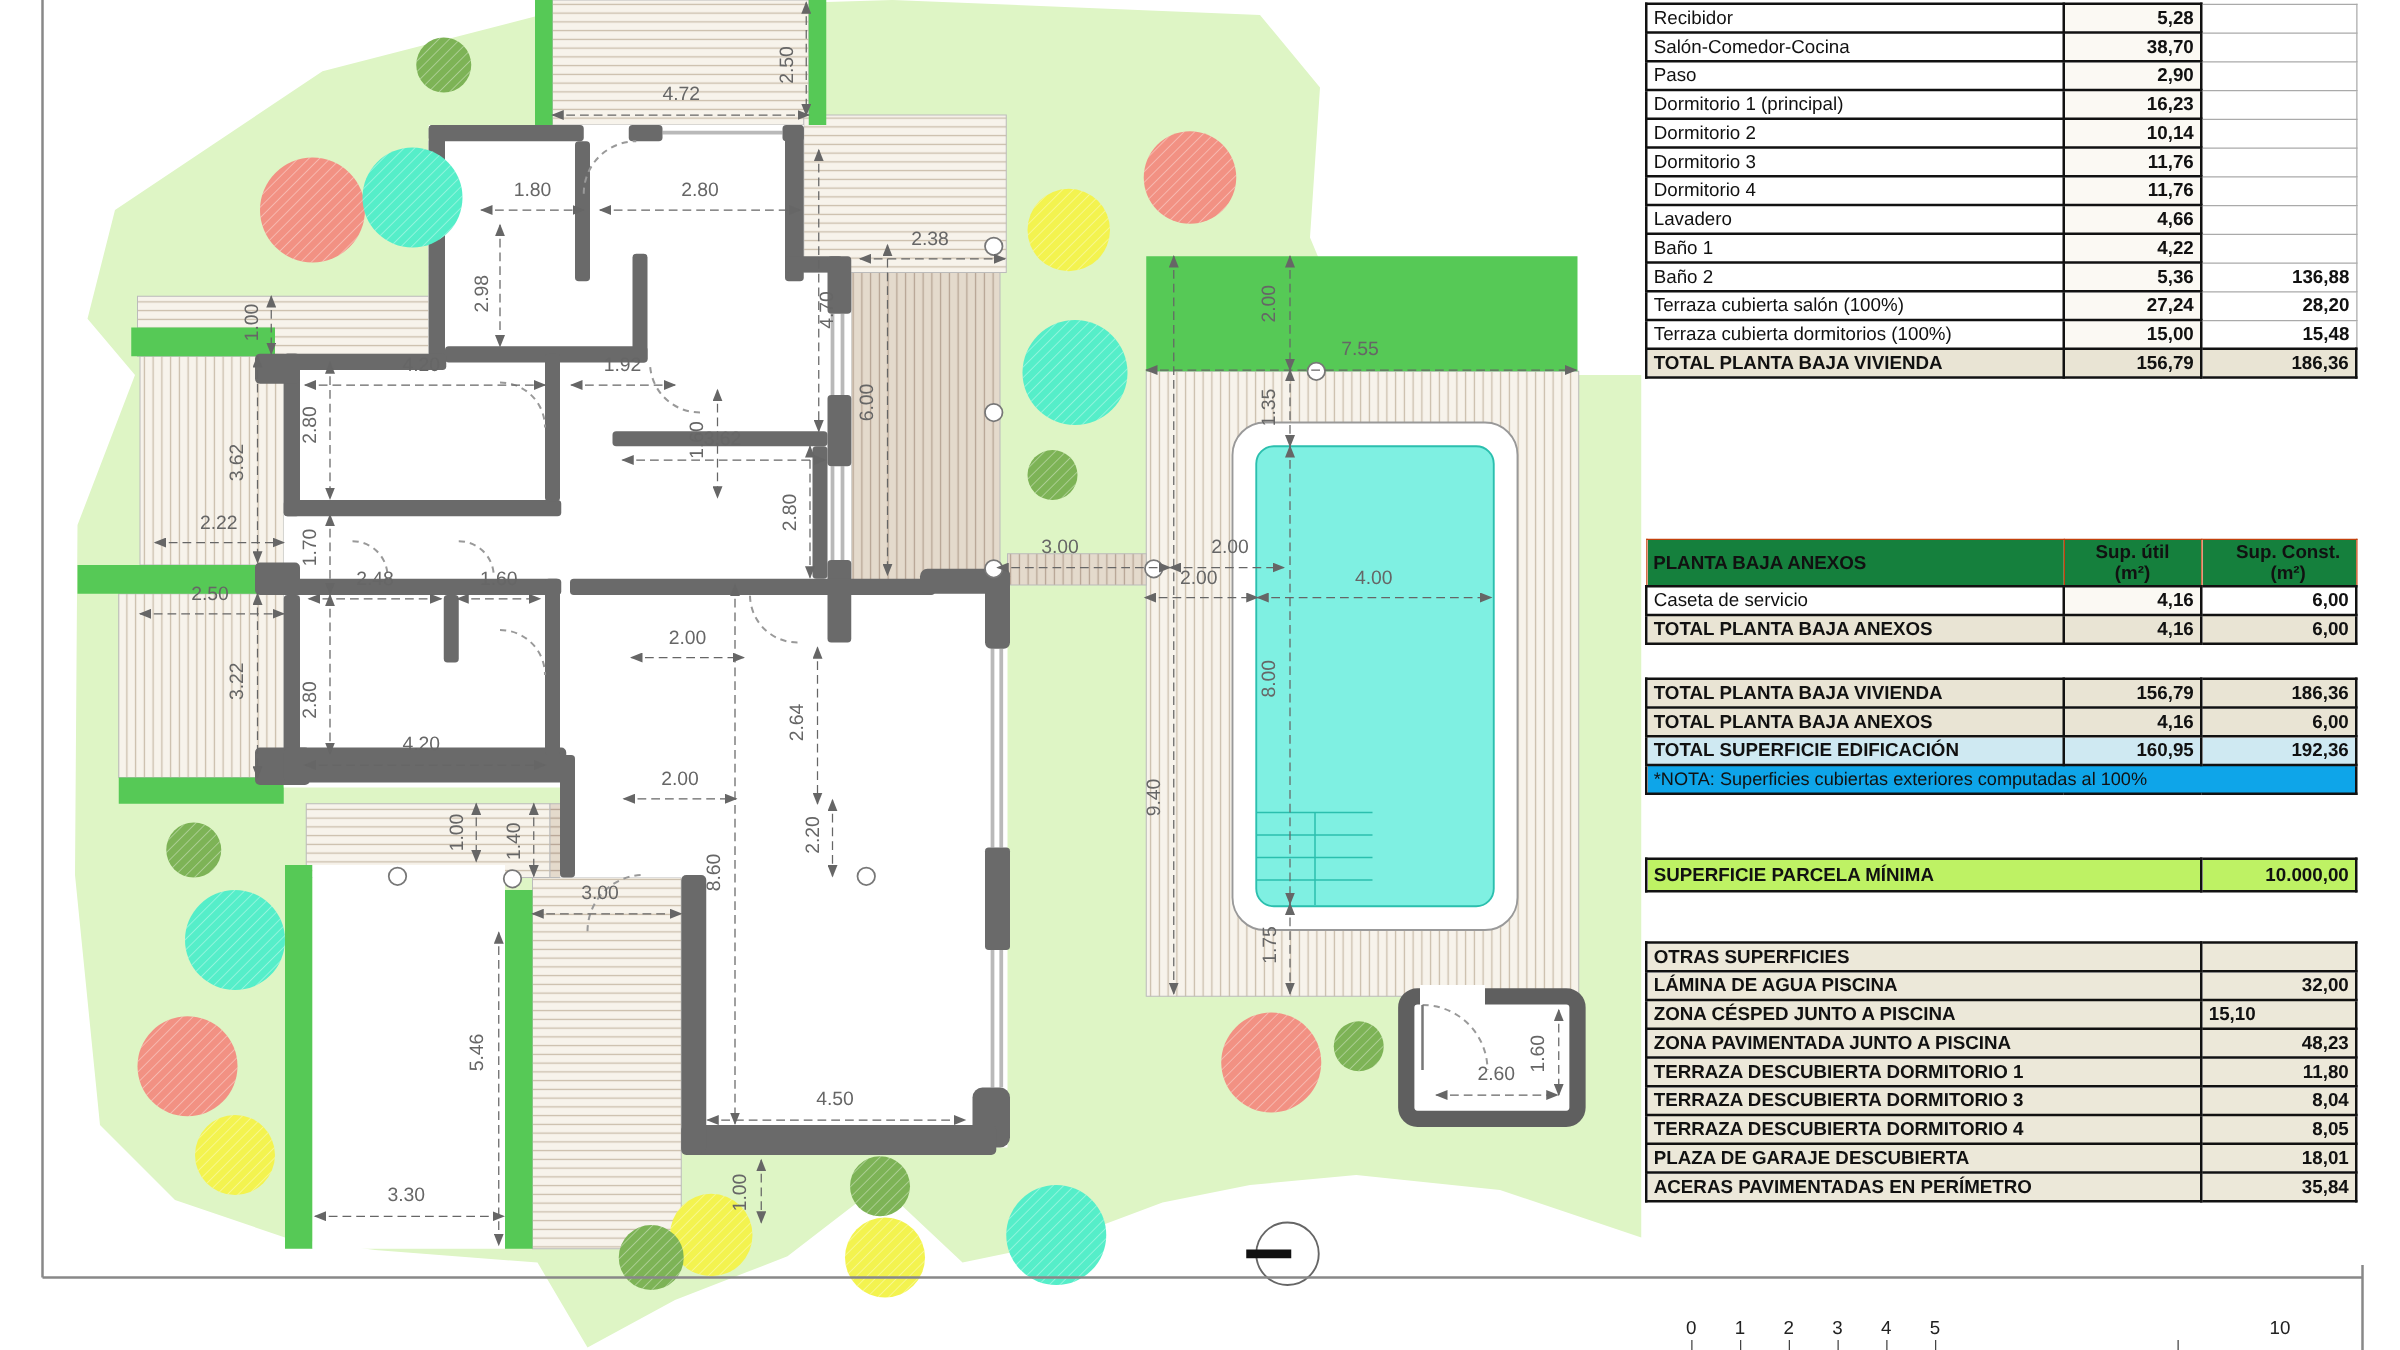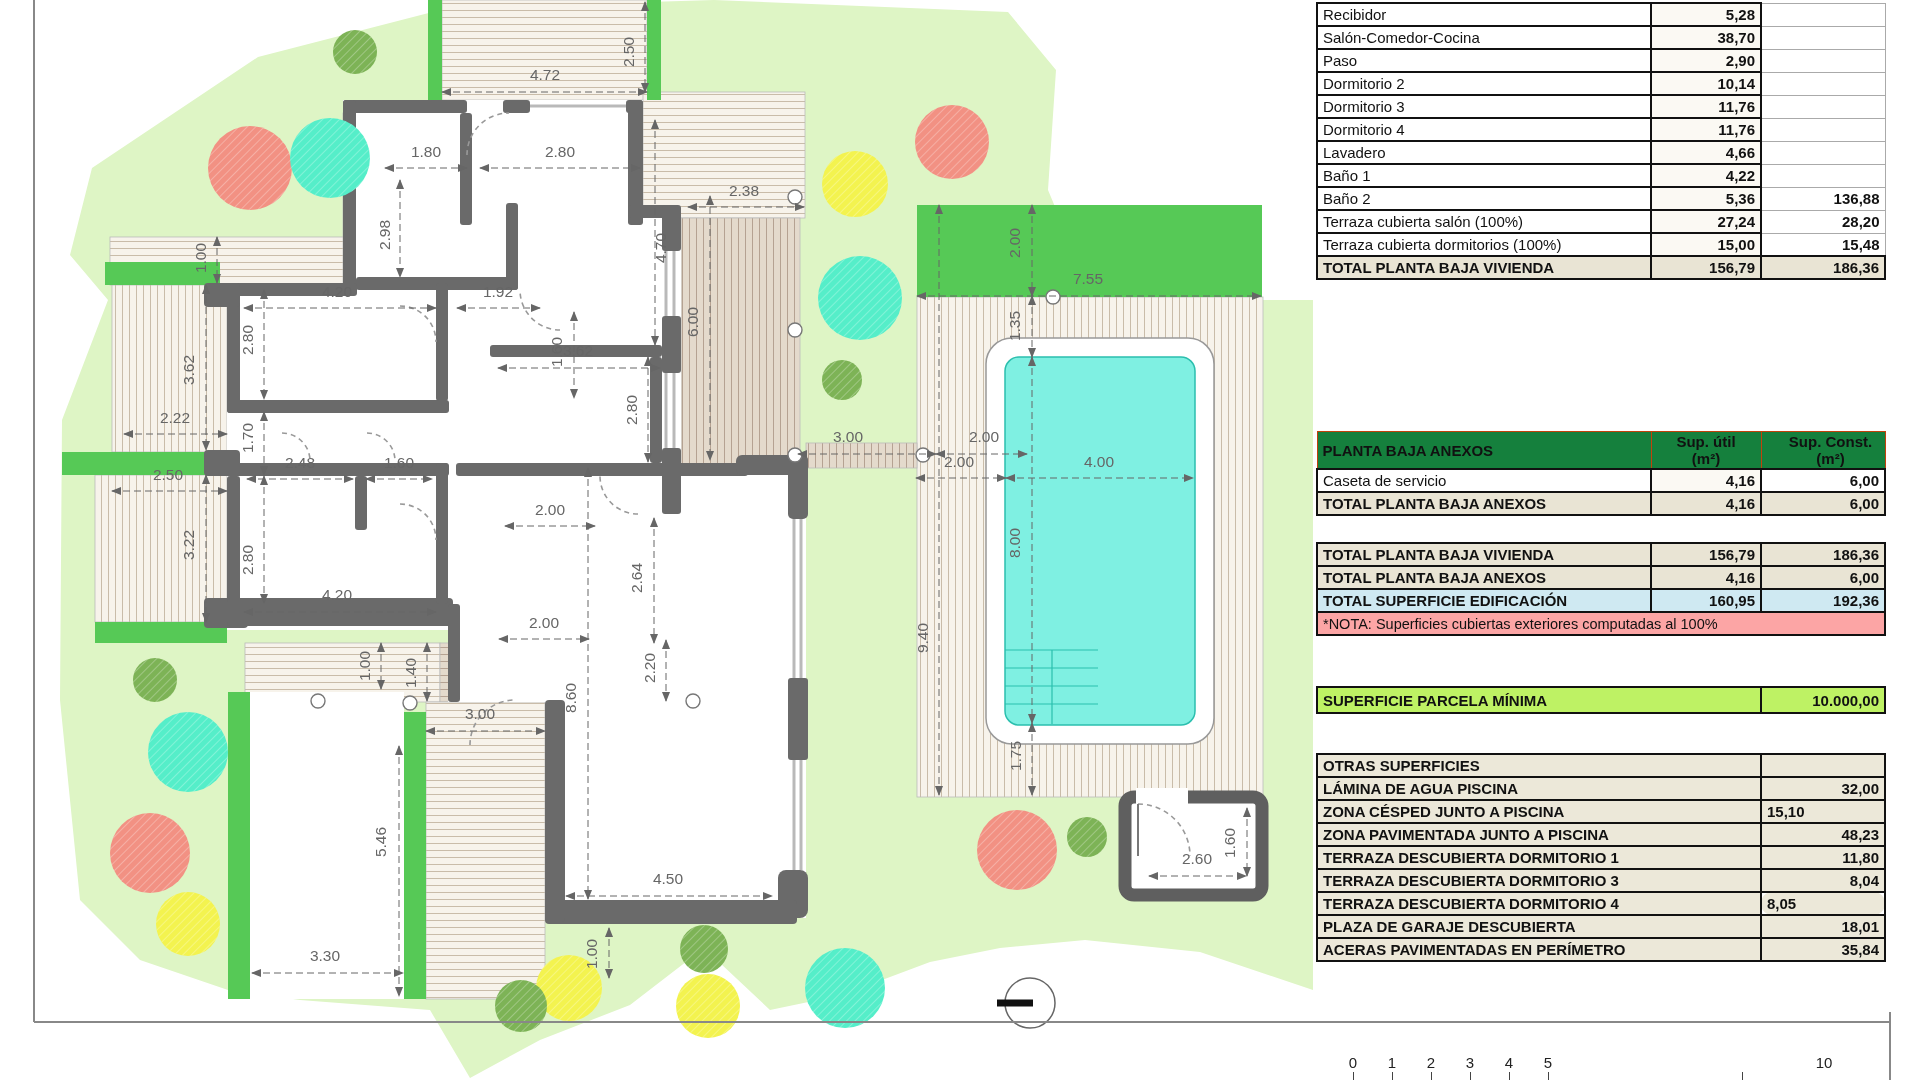--- a/index.html
+++ b/index.html
@@ -7,21 +7,21 @@
   #plan-svg{position:absolute;left:0;top:0;}
   .tbl{position:absolute;border-collapse:collapse;table-layout:fixed;font-family:"Liberation Sans",sans-serif;font-size:15px;color:#111;}
   .tbl td{height:21px;padding:0 5px;overflow:hidden;white-space:nowrap;}
   .lbl{text-align:left;background:#fff;border:2px solid #111;}
   .val{text-align:right;background:#fbf9f3;border:2px solid #111;font-weight:600;margin-top:11px;}
   .val2{text-align:right;background:#fff;border:1px solid #aaa;font-weight:600;}
   .total td{background:#e9e4d4;font-weight:700;border:2px solid #111;}
   .grand td{background:#cfe9f2;font-weight:700;border:2px solid #111;}
   .hdr td{background:#15803d;font-weight:700;border:1px solid #c2410c;white-space:pre-line;line-height:17px;}
   .hdr td.c{text-align:center;}
-  .note-row td{background:#fca5a5;border:2px solid #111;font-weight:400;font-size:14.5px;}
+  .note-row td{background:#0ea5e9;border:2px solid #111;font-weight:400;font-size:14.5px;}
   .otras td{background:#ece8d9;font-weight:700;border:2px solid #111;}
   .parcela td{background:#bef264;font-weight:700;border:2px solid #111;}
   .scale-num{position:absolute;font-size:15px;color:#222;transform:translateX(-50%);}
   .scale-tick{position:absolute;width:1px;height:9px;background:#444;}
 </style>
 </head>
 <body>
 
 <div id="stage">
 
@@ -338,20 +338,25 @@
           <td class="lbl">Salón-Comedor-Cocina</td>
           <td class="val">38,70</td>
           <td class="val2"></td>
         </tr>
         <tr>
           <td class="lbl">Paso</td>
           <td class="val">2,90</td>
           <td class="val2"></td>
         </tr>
         <tr>
+          <td class="lbl">Dormitorio 1 (principal)</td>
+          <td class="val">16,23</td>
+          <td class="val2"></td>
+        </tr>
+        <tr>
           <td class="lbl">Dormitorio 2</td>
           <td class="val">10,14</td>
           <td class="val2"></td>
         </tr>
         <tr>
           <td class="lbl">Dormitorio 3</td>
           <td class="val">11,76</td>
           <td class="val2"></td>
         </tr>
         <tr>
@@ -485,21 +490,21 @@
         <tr class="otras">
           <td class="">TERRAZA DESCUBIERTA DORMITORIO 1</td>
           <td class="" style="text-align: right;">11,80</td>
         </tr>
         <tr class="otras">
           <td class="">TERRAZA DESCUBIERTA DORMITORIO 3</td>
           <td class="" style="text-align: right;">8,04</td>
         </tr>
         <tr class="otras">
           <td class="">TERRAZA DESCUBIERTA DORMITORIO 4</td>
-          <td class="" style="text-align: left; border-radius: 11px;">8,05</td>
+          <td class="" style="text-align: right;">8,05</td>
         </tr>
         <tr class="otras">
           <td class="">PLAZA DE GARAJE DESCUBIERTA</td>
           <td class="" style="text-align: right;">18,01</td>
         </tr>
         <tr class="otras">
           <td class="">ACERAS PAVIMENTADAS EN PERÍMETRO</td>
           <td class="" style="text-align: right;">35,84</td>
         </tr>
       </tbody>

